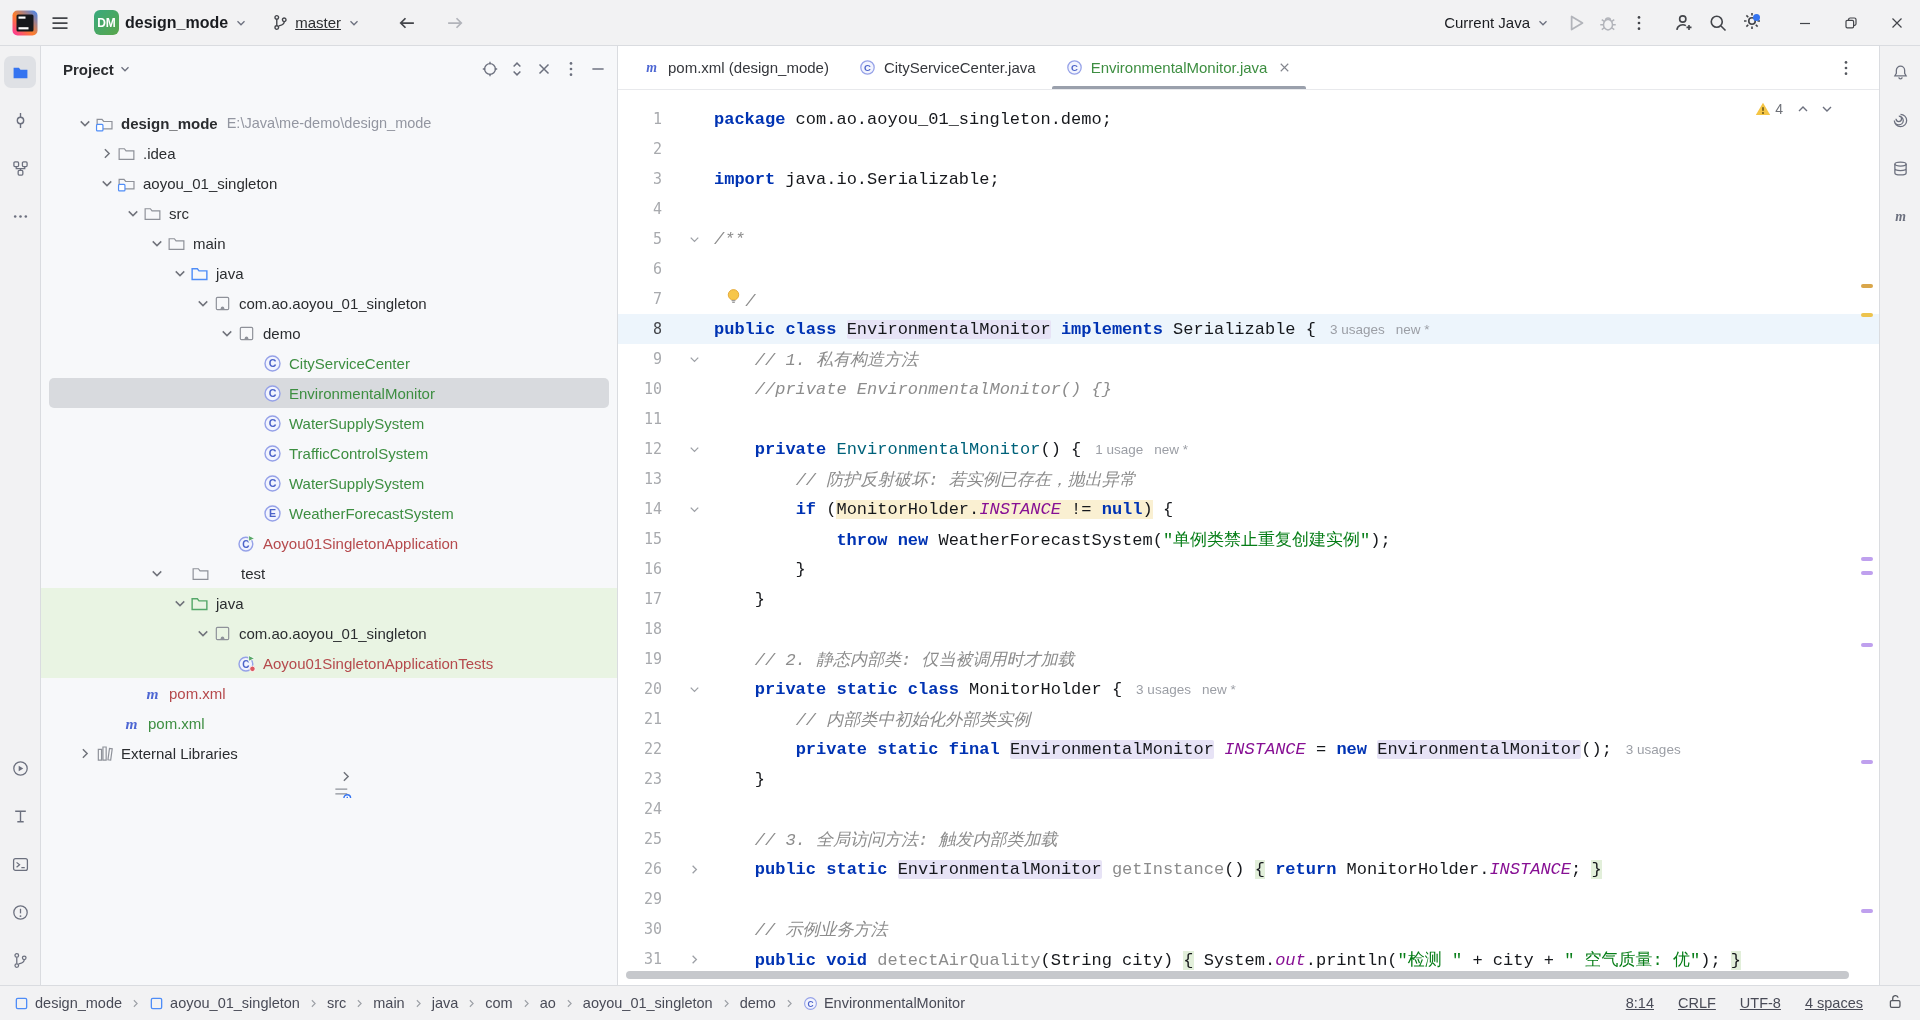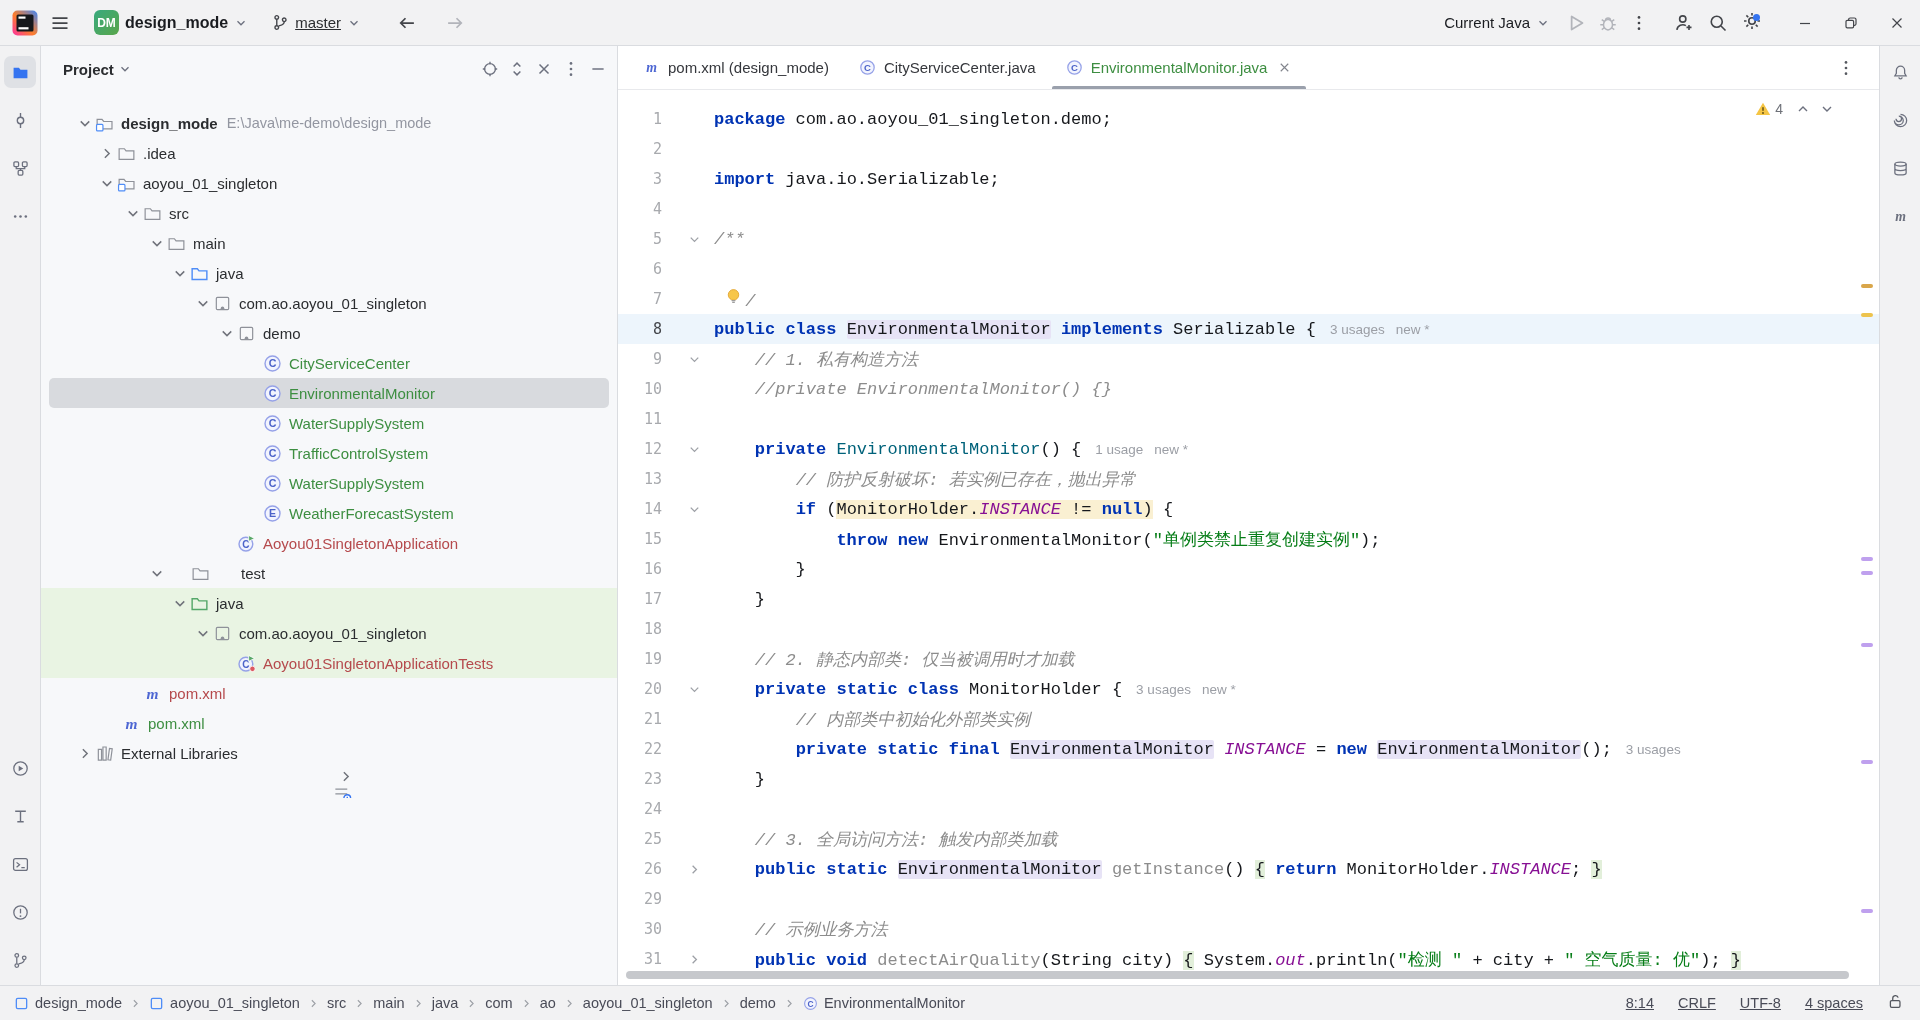--- a/index.html
+++ b/index.html
@@ -767,21 +767,21 @@
           <span class="fold">
             <svg width="15" height="15" viewBox="0 0 16 16" fill="none" stroke="currentColor" stroke-width="1.4">
               <path d="M4 6l4 4 4-4"></path>
             </svg>
           </span>
           <span class="txt"><span class="tok p">        </span><span class="tok k">if</span><span class="tok p"> (</span><span class="tok p y">MonitorHolder.</span><span class="tok f y">INSTANCE</span><span class="tok p y"> != </span><span class="tok k y">null</span><span class="tok p y">)</span><span class="tok p"> {</span></span>
         </div>
         <div class="cl">
           <span class="num">15</span>
           <span class="fold"></span>
-          <span class="txt"><span class="tok p">            </span><span class="tok k">throw</span><span class="tok p"> </span><span class="tok k">new</span><span class="tok p"> EnvironmentalMonitor(</span><span class="tok s">"单例类禁止重复创建实例"</span><span class="tok p">);</span></span>
+          <span class="txt"><span class="tok p">            </span><span class="tok k">throw</span><span class="tok p"> </span><span class="tok k">new</span><span class="tok p"> WeatherForecastSystem(</span><span class="tok s">"单例类禁止重复创建实例"</span><span class="tok p">);</span></span>
         </div>
         <div class="cl">
           <span class="num">16</span>
           <span class="fold"></span>
           <span class="txt"><span class="tok p">        }</span></span>
         </div>
         <div class="cl">
           <span class="num">17</span>
           <span class="fold"></span>
           <span class="txt"><span class="tok p">    }</span></span>

